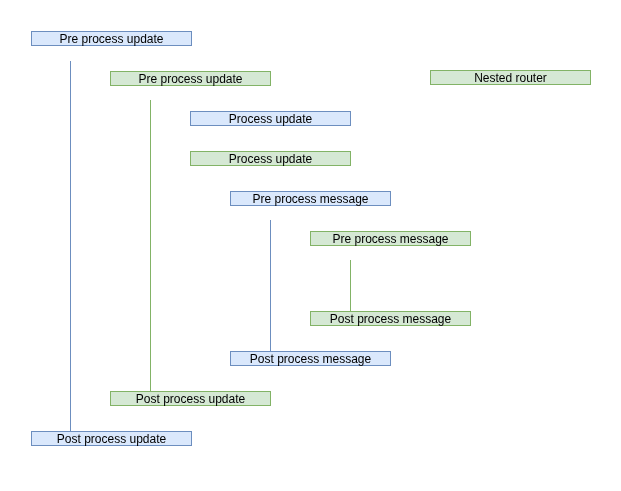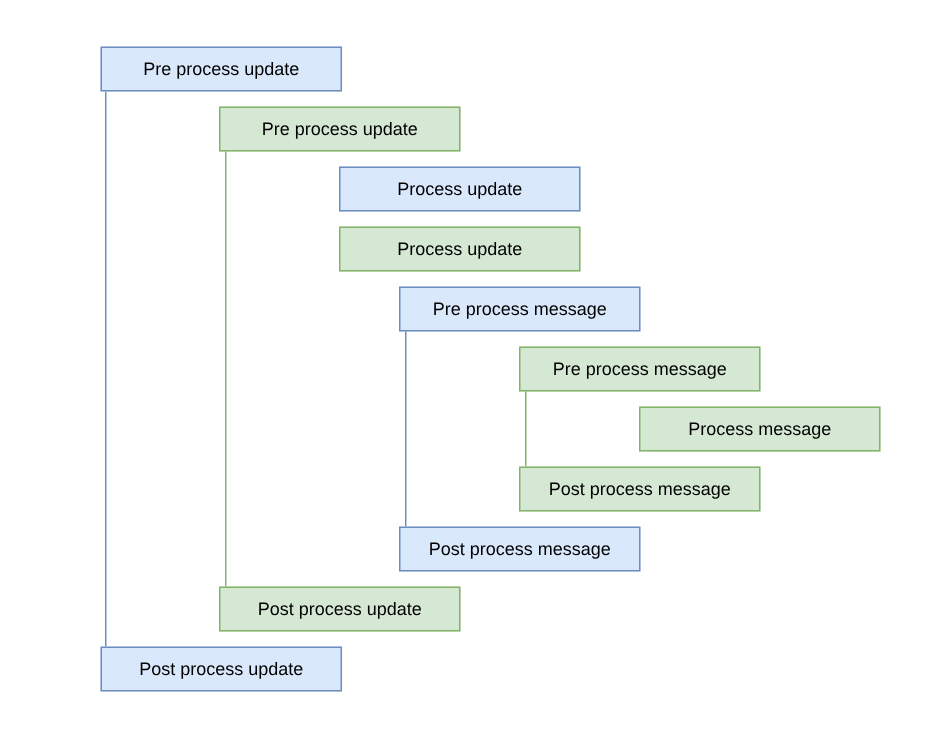--- a/index.html
+++ b/index.html
@@ -11,30 +11,29 @@
     position: relative;
     width: 621px;
     height: 491px;
     background: #ffffff;
     font-family: "Liberation Sans", sans-serif;
     overflow: hidden;
   }
   .node {
     position: absolute;
     width: 161px;
-    height: 30px;
+    height: 15px;
     box-sizing: border-box;
     border: 1px solid #000;
     display: flex;
     align-items: center;
     justify-content: center;
     font-size: 12px;
     color: #000000;
     white-space: nowrap;
-    margin-left: 36px;
   }
   .node.dispatcher {
     background: var(--dispatcher-fill, #dae8fc);
     border-color: var(--dispatcher-stroke, #6c8ebf);
   }
   .node.router {
     background: var(--router-fill, #d5e8d4);
     border-color: var(--router-stroke, #82b366);
   }
   .vline {
@@ -53,20 +52,20 @@
   <div class="vline router" style="left:150px; top:100px; height:291px;"></div>
   <div class="vline dispatcher" style="left:270px; top:220px; height:131px;"></div>
   <div class="vline router" style="left:350px; top:260px; height:51px;"></div>
 
   <div class="node dispatcher" style="left:31px;  top:31px;">Pre process update</div>
   <div class="node router" style="left:110px; top:71px;">Pre process update</div>
   <div class="node dispatcher" style="left:190px; top:111px;">Process update</div>
   <div class="node router" style="left:190px; top:151px;">Process update</div>
   <div class="node dispatcher" style="left:230px; top:191px;">Pre process message</div>
   <div class="node router" style="left:310px; top:231px;">Pre process message</div>
-  <div class="node router" style="left:390px; top:271px;">Process message</div>
   <div class="node router" style="left:310px; top:311px;">Post process message</div>
   <div class="node dispatcher" style="left:230px; top:351px;">Post process message</div>
   <div class="node router" style="left:110px; top:391px;">Post process update</div>
   <div class="node dispatcher" style="left:31px;  top:431px;">Post process update</div>
 
+  <div class="node router" style="left:430px; top:70px;">Nested router</div>
 
 </div>
 
 </body></html>

